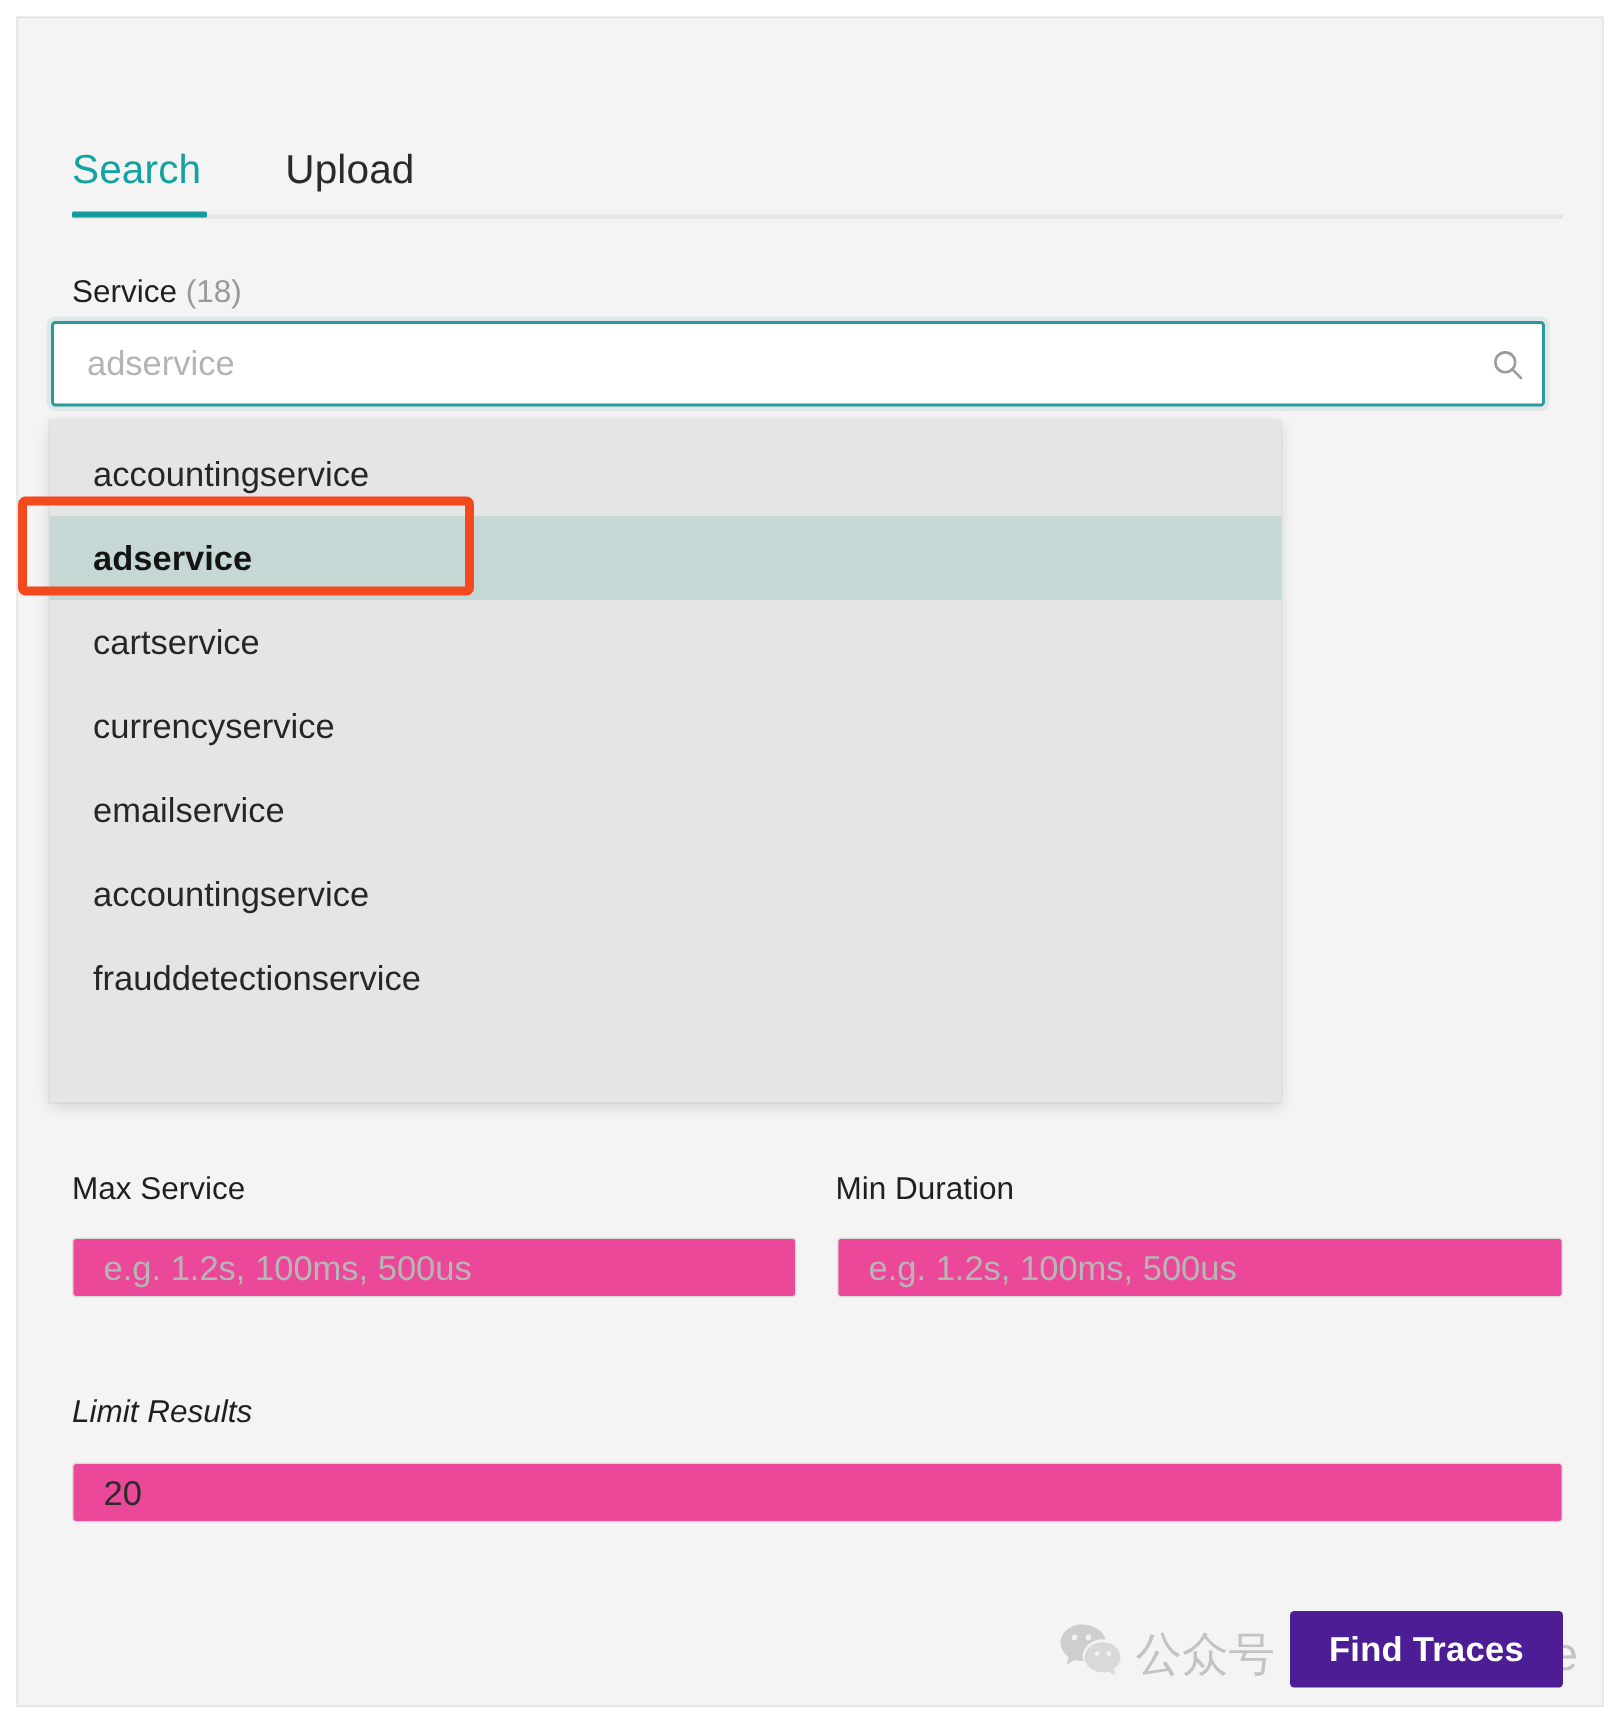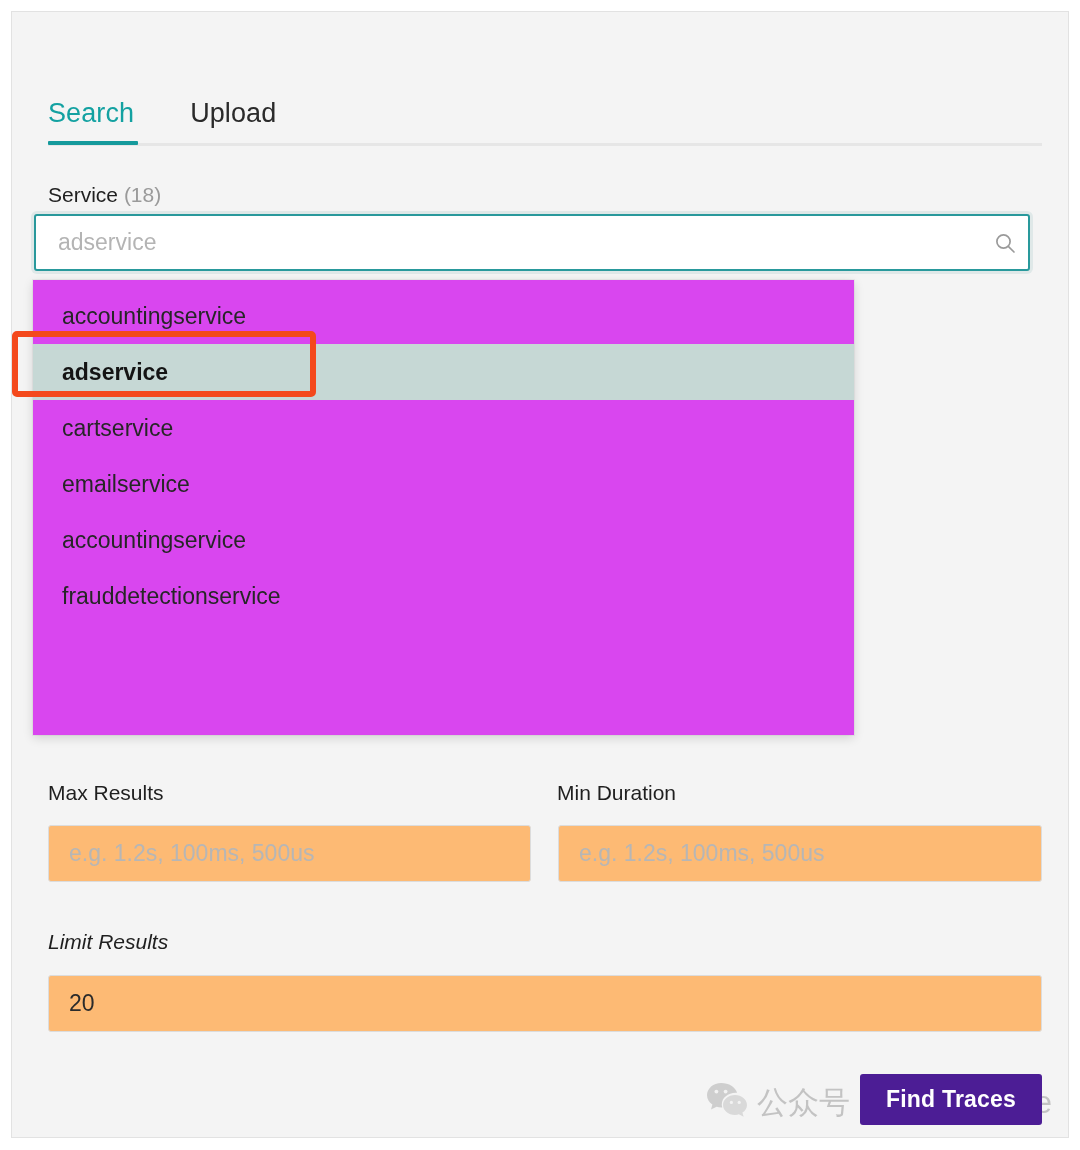--- a/index.html
+++ b/index.html
@@ -112,21 +112,21 @@
     flex: 0 0 46px;
   }
 
   
   .dropdown {
     position: absolute;
     left: 33px;
     top: 280px;
     width: 821px;
     height: 455px;
-    background: #d946ef;
+    background: #e5e5e5;
     box-shadow: 0 3px 10px rgba(0,0,0,.14), 0 0 0 1px rgba(0,0,0,.04);
     padding-top: 8px;
     overflow: hidden;
     z-index: 4;
   }
   .dd-item {
     height: 56px;
     display: flex;
     align-items: center;
     padding-left: 29px;
@@ -138,22 +138,22 @@
   .dd-item.selected {
     background: #c6d8d5;
     font-weight: bold;
     color: #141414;
   }
 
   
   .dur-col { position: absolute; }
   .text-input {
     width: 100%;
-    height: 57px;
-    background: #fdba74;
+    height: 40px;
+    background: #ec4899;
     border: 1px solid #dcdcdc;
     border-radius: 3px;
     outline: none;
     font-family: "Liberation Sans", sans-serif;
     font-size: 23px;
     color: #2b2b2b;
     padding: 0 20px;
   }
   .text-input::placeholder { color: #b6b6b6; }
 
@@ -232,21 +232,21 @@
       </div>
       <div class="tab-underline-track"></div>
       <div class="tab-underline"></div>
     </div>
 
     <div class="field-label" style="left:36px; top:172px;">
       <span>Service</span>
       <span class="count">(18)</span>
     </div>
 
-    <div class="field-label" style="left:36px; top:770px;">Max Results</div>
+    <div class="field-label" style="left:36px; top:770px;">Max Service</div>
 
     <div class="field-label" style="left:545px; top:770px;">Min Duration</div>
 
     <div class="field-label" style="left:36px; top:919px;font-style:italic;">Limit Results</div>
 
     <div class="dur-col" style="left:36px; top:813px; width:483px;">
       <input class="text-input" type="text" placeholder="e.g. 1.2s, 100ms, 500us" style="">
     </div>
 
     <div class="dur-col" style="left:546px; top:813px; width:484px;">
@@ -290,20 +290,23 @@
     <div class="dd-item">
       <span>accountingservice</span>
     </div>
     <div class="dd-item selected">
       <span>adservice</span>
     </div>
     <div class="dd-item">
       <span>cartservice</span>
     </div>
     <div class="dd-item">
+      <span>currencyservice</span>
+    </div>
+    <div class="dd-item">
       <span>emailservice</span>
     </div>
     <div class="dd-item">
       <span>accountingservice</span>
     </div>
     <div class="dd-item">
       <span>frauddetectionservice</span>
     </div>
   </div>
 

